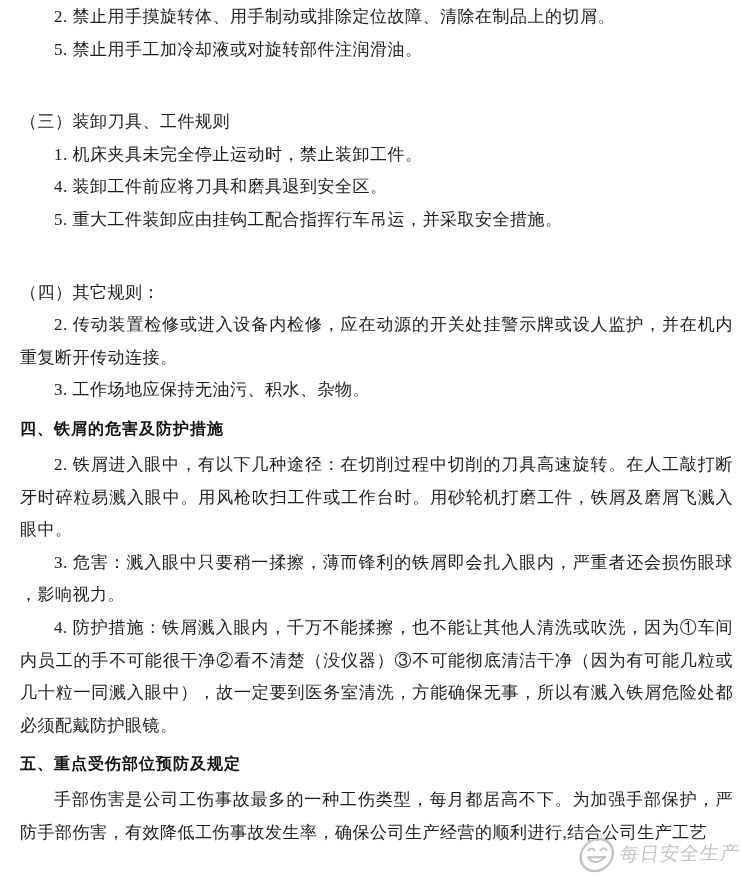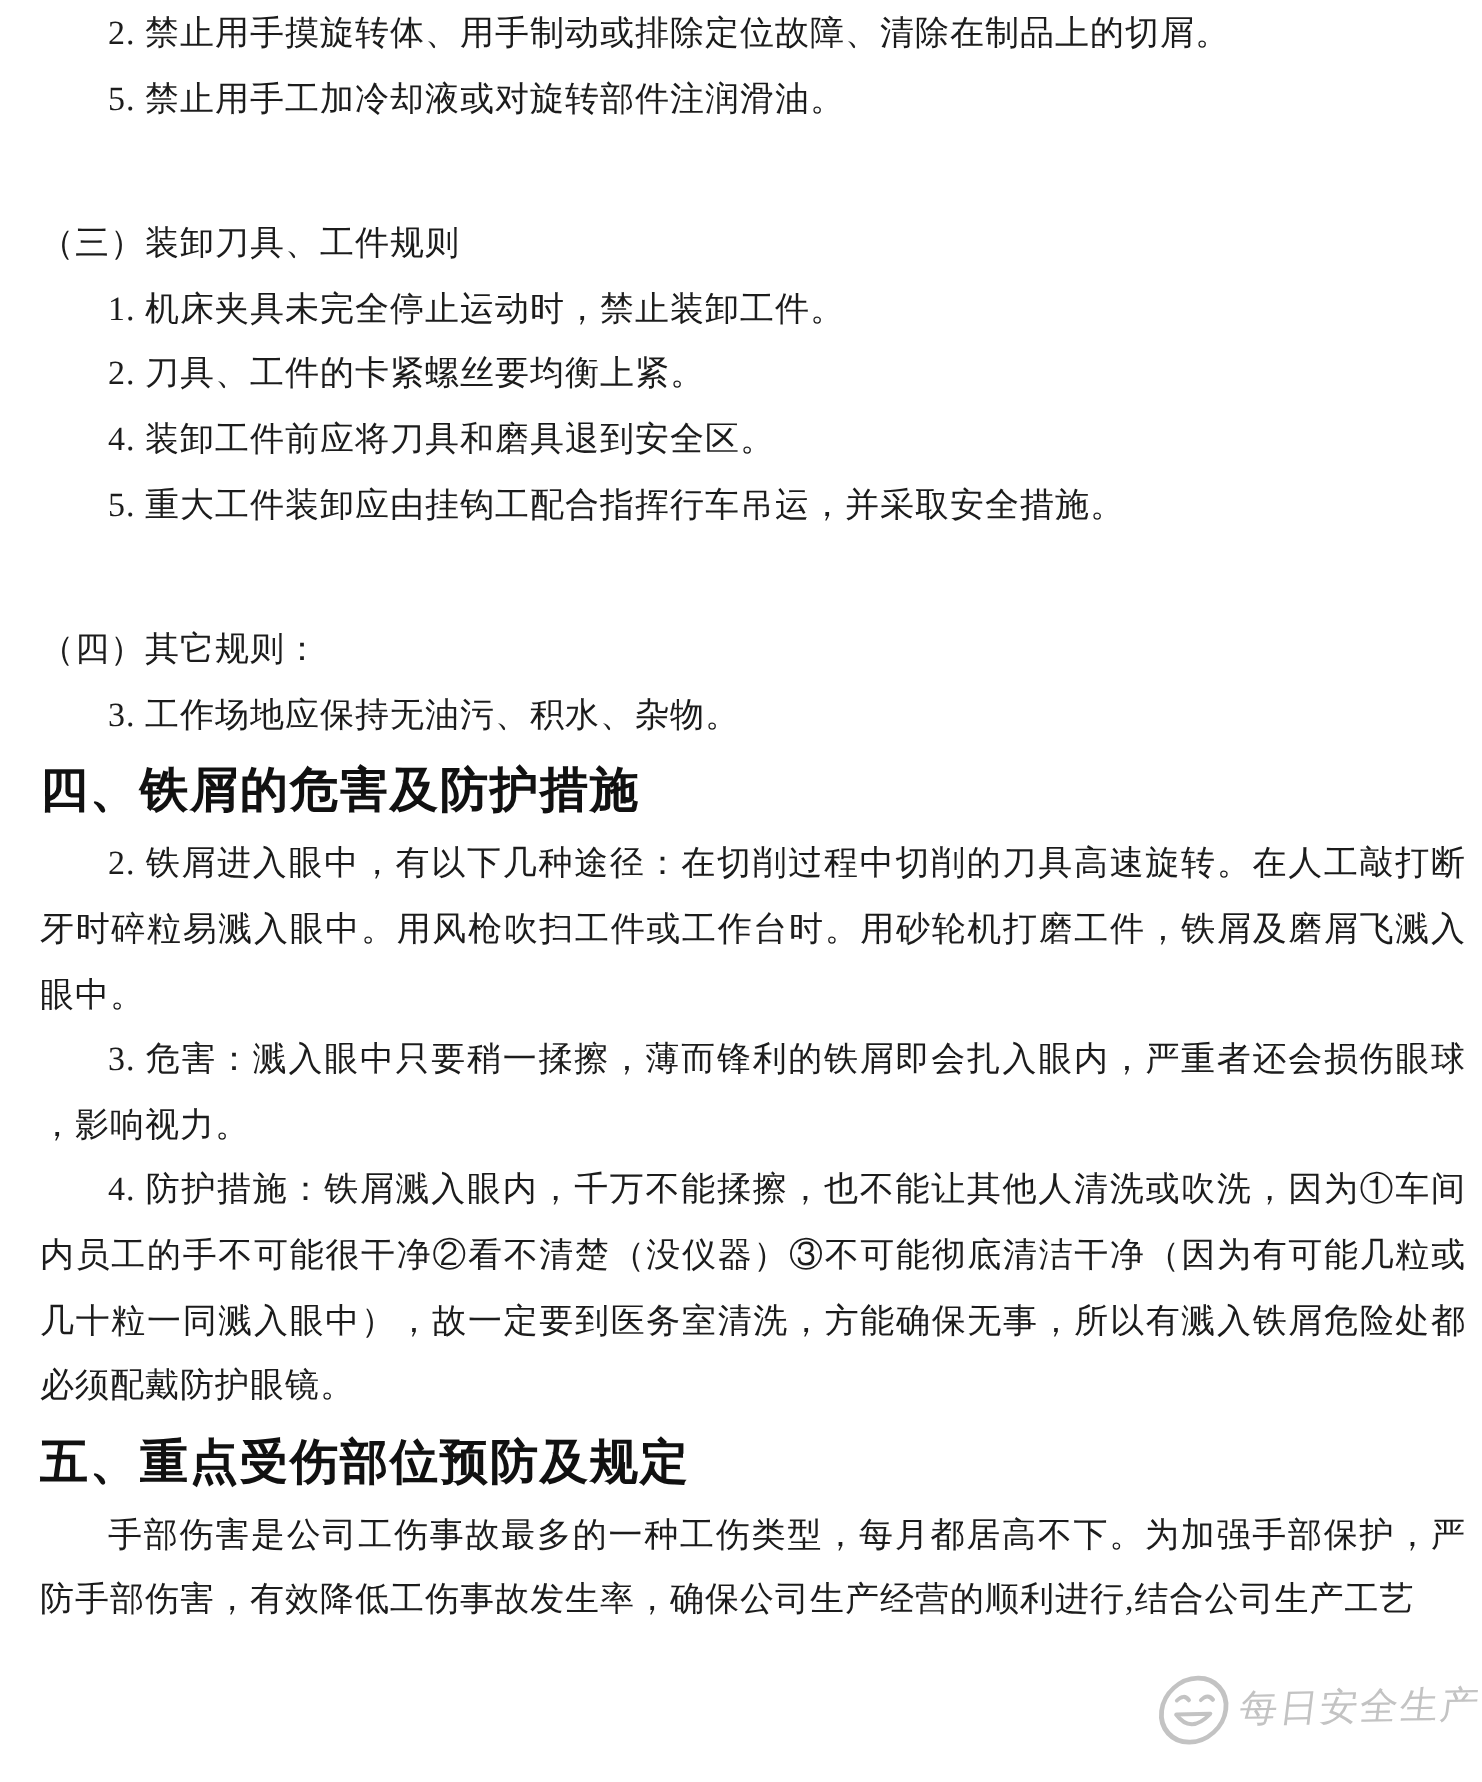--- a/index.html
+++ b/index.html
@@ -24,21 +24,21 @@
   .doc p {
     margin: 0;
     text-align: justify;
     word-break: break-all;
     line-break: anywhere;
   }
   .doc p.item { text-indent: 2em; }
   .doc p.subhead { text-indent: 0; margin-top: 40px; }
   .doc h2 {
     font-family: "Liberation Sans", "DejaVu Sans", sans-serif;
-    font-size: 24px;
+    font-size: 16px;
     font-weight: bold;
     letter-spacing: 1px;
     color: #111111;
     margin: 5px 0 3px 0;
     line-height: 34px;
   }
   .watermark {
     position: absolute;
     right: 1px;
     top: 835px;
@@ -59,24 +59,24 @@
   .watermark svg { display: block; }
 </style>
 </head>
 <body style="background: rgb(255, 255, 255);">
 
 <div class="doc" style="color: rgb(28, 28, 28);">
   <p class="item">2. 禁止用手摸旋转体、用手制动或排除定位故障、清除在制品上的切屑。</p>
   <p class="item">5. 禁止用手工加冷却液或对旋转部件注润滑油。</p>
   <p class="subhead">（三）装卸刀具、工件规则</p>
   <p class="item">1. 机床夹具未完全停止运动时，禁止装卸工件。</p>
-  <p class="item">2. 刀具、工件的卡紧螺丝要均衡上紧。</p>
   <p class="item">4. 装卸工件前应将刀具和磨具退到安全区。</p>
   <p class="item">5. 重大工件装卸应由挂钩工配合指挥行车吊运，并采取安全措施。</p>
   <p class="subhead">（四）其它规则：</p>
+  <p class="item">2. 传动装置检修或进入设备内检修，应在动源的开关处挂警示牌或设人监护，并在机内重复断开传动连接。</p>
   <p class="item">3. 工作场地应保持无油污、积水、杂物。</p>
   <h2>四、铁屑的危害及防护措施</h2>
   <p class="item">2. 铁屑进入眼中，有以下几种途径：在切削过程中切削的刀具高速旋转。在人工敲打断牙时碎粒易溅入眼中。用风枪吹扫工件或工作台时。用砂轮机打磨工件，铁屑及磨屑飞溅入眼中。</p>
   <p class="item">3. 危害：溅入眼中只要稍一揉擦，薄而锋利的铁屑即会扎入眼内，严重者还会损伤眼球，影响视力。</p>
   <p class="item">4. 防护措施：铁屑溅入眼内，千万不能揉擦，也不能让其他人清洗或吹洗，因为①车间内员工的手不可能很干净②看不清楚（没仪器）③不可能彻底清洁干净（因为有可能几粒或几十粒一同溅入眼中），故一定要到医务室清洗，方能确保无事，所以有溅入铁屑危险处都必须配戴防护眼镜。</p>
   <h2>五、重点受伤部位预防及规定</h2>
   <p class="item">手部伤害是公司工伤事故最多的一种工伤类型，每月都居高不下。为加强手部保护，严防手部伤害，有效降低工伤事故发生率，确保公司生产经营的顺利进行,结合公司生产工艺</p>
 </div>
 
 <div class="watermark" style="color: rgb(189, 189, 189);">

